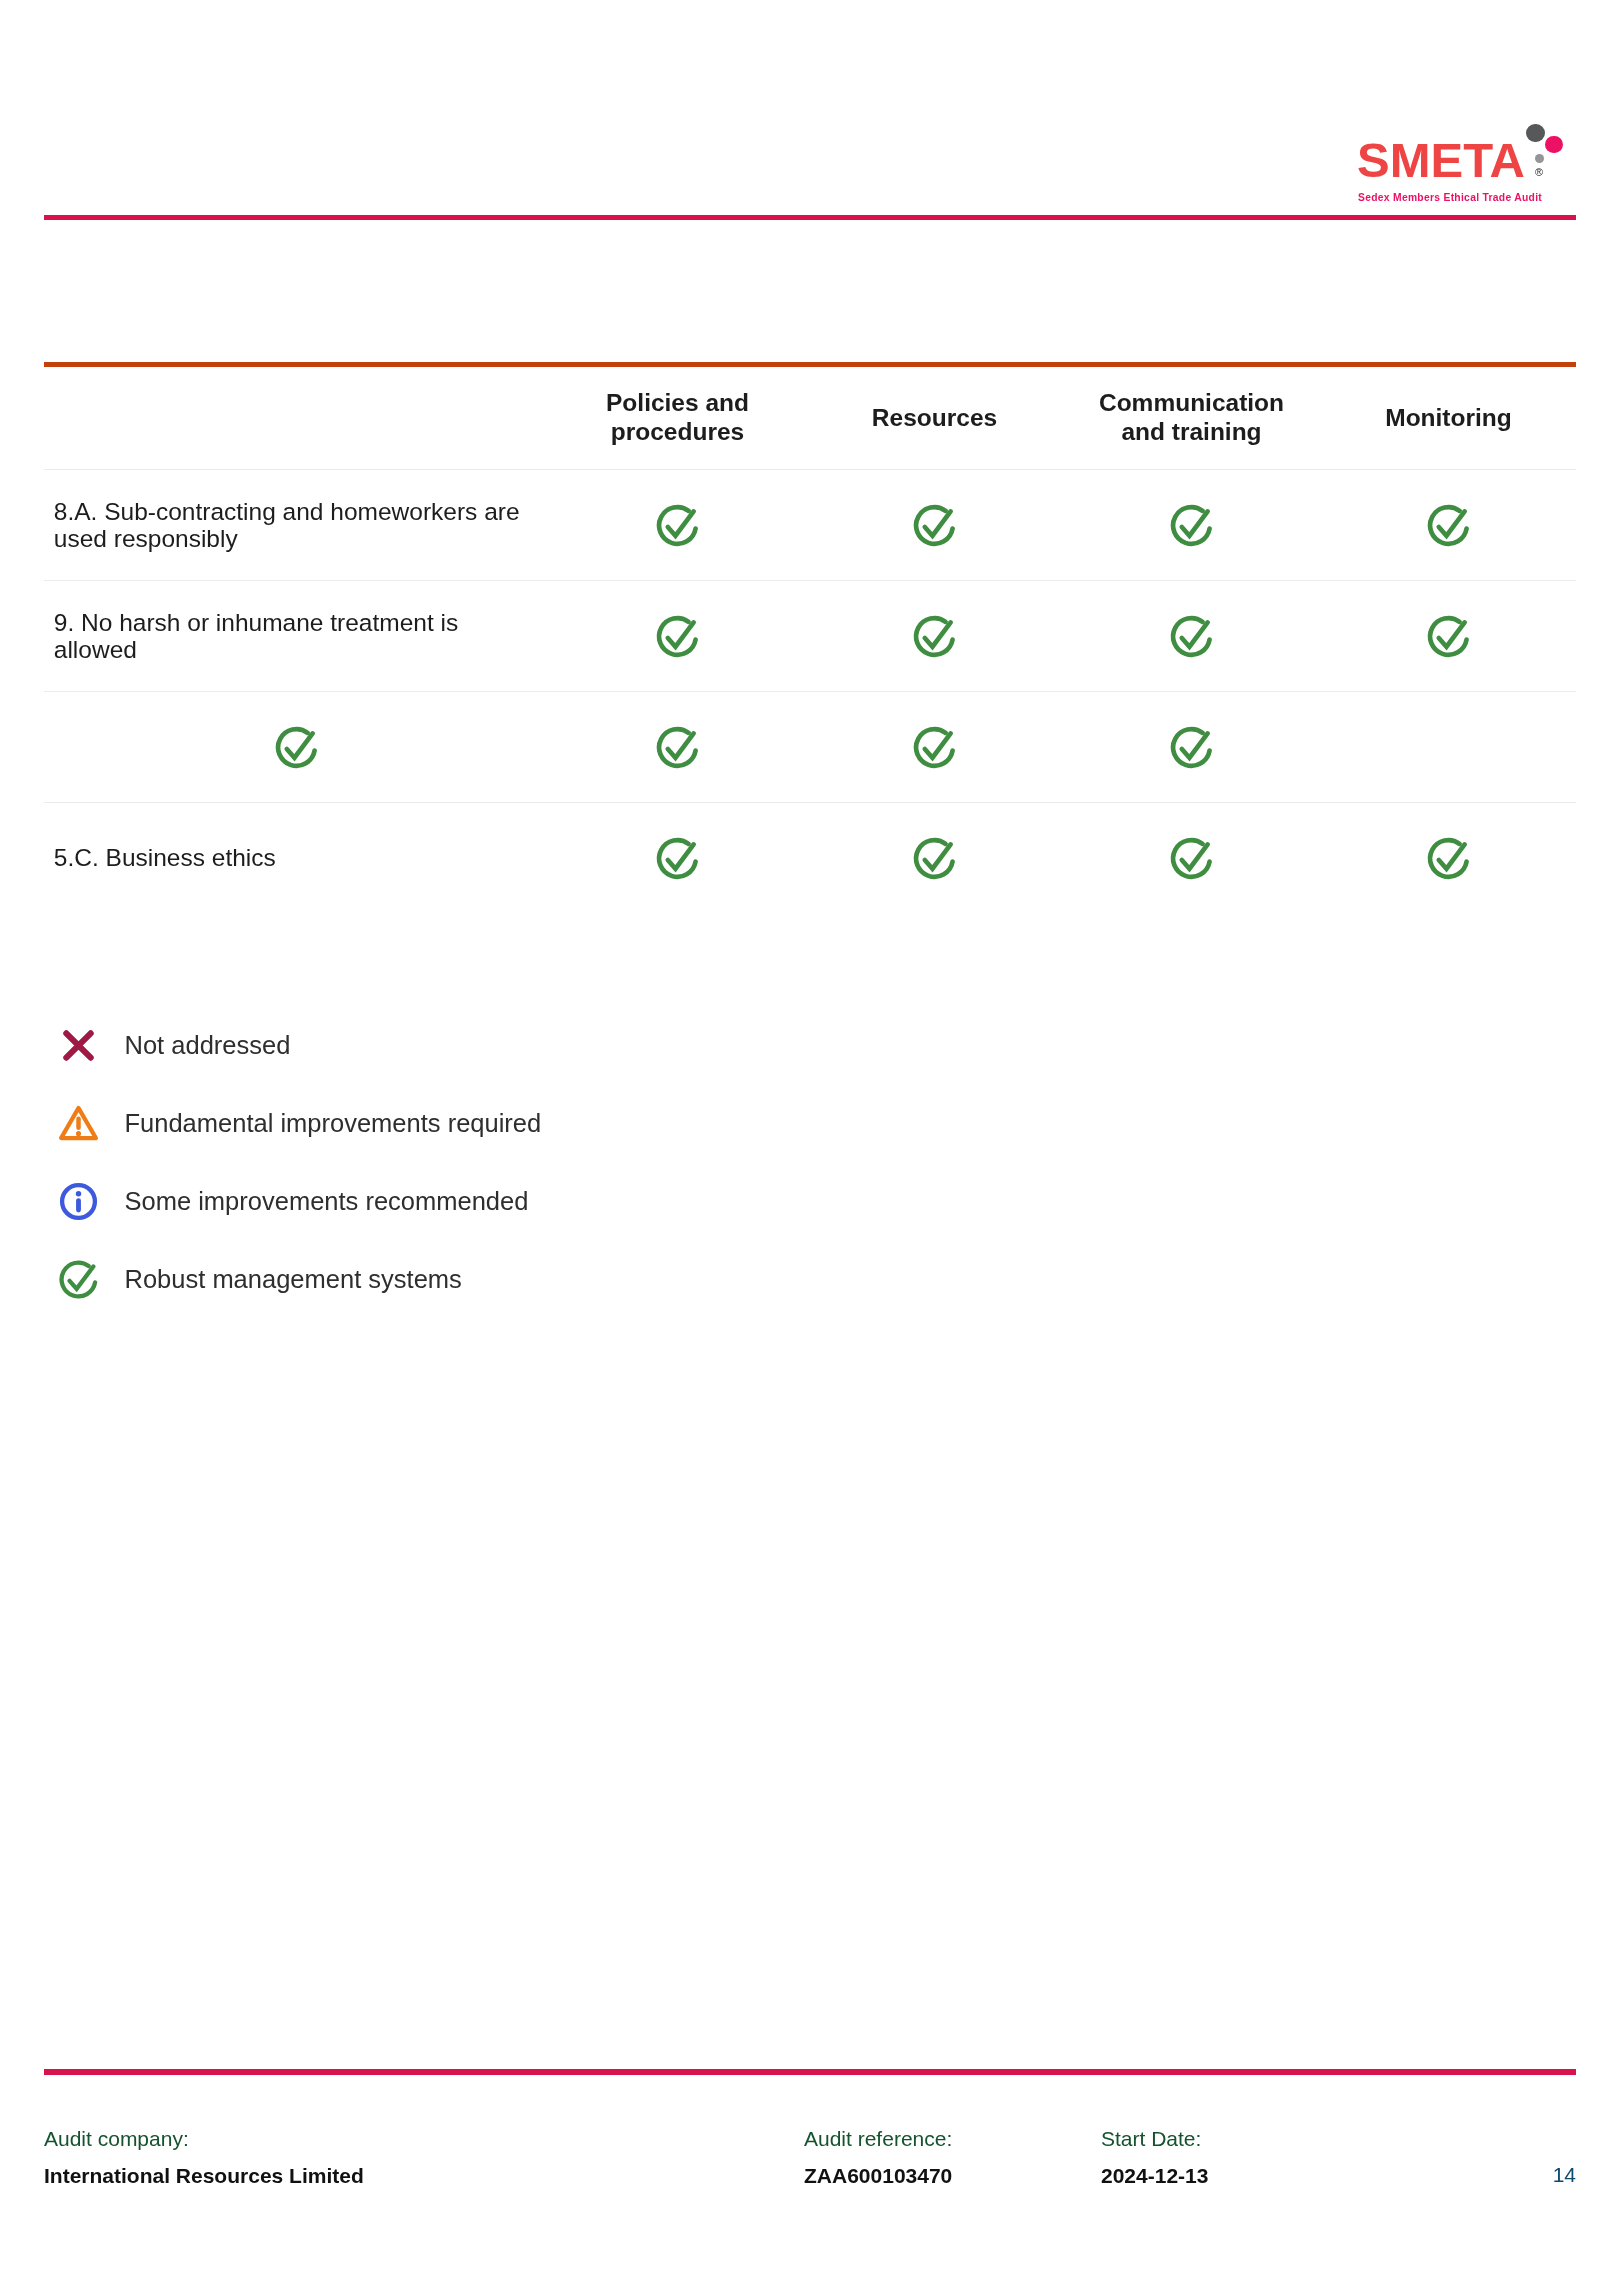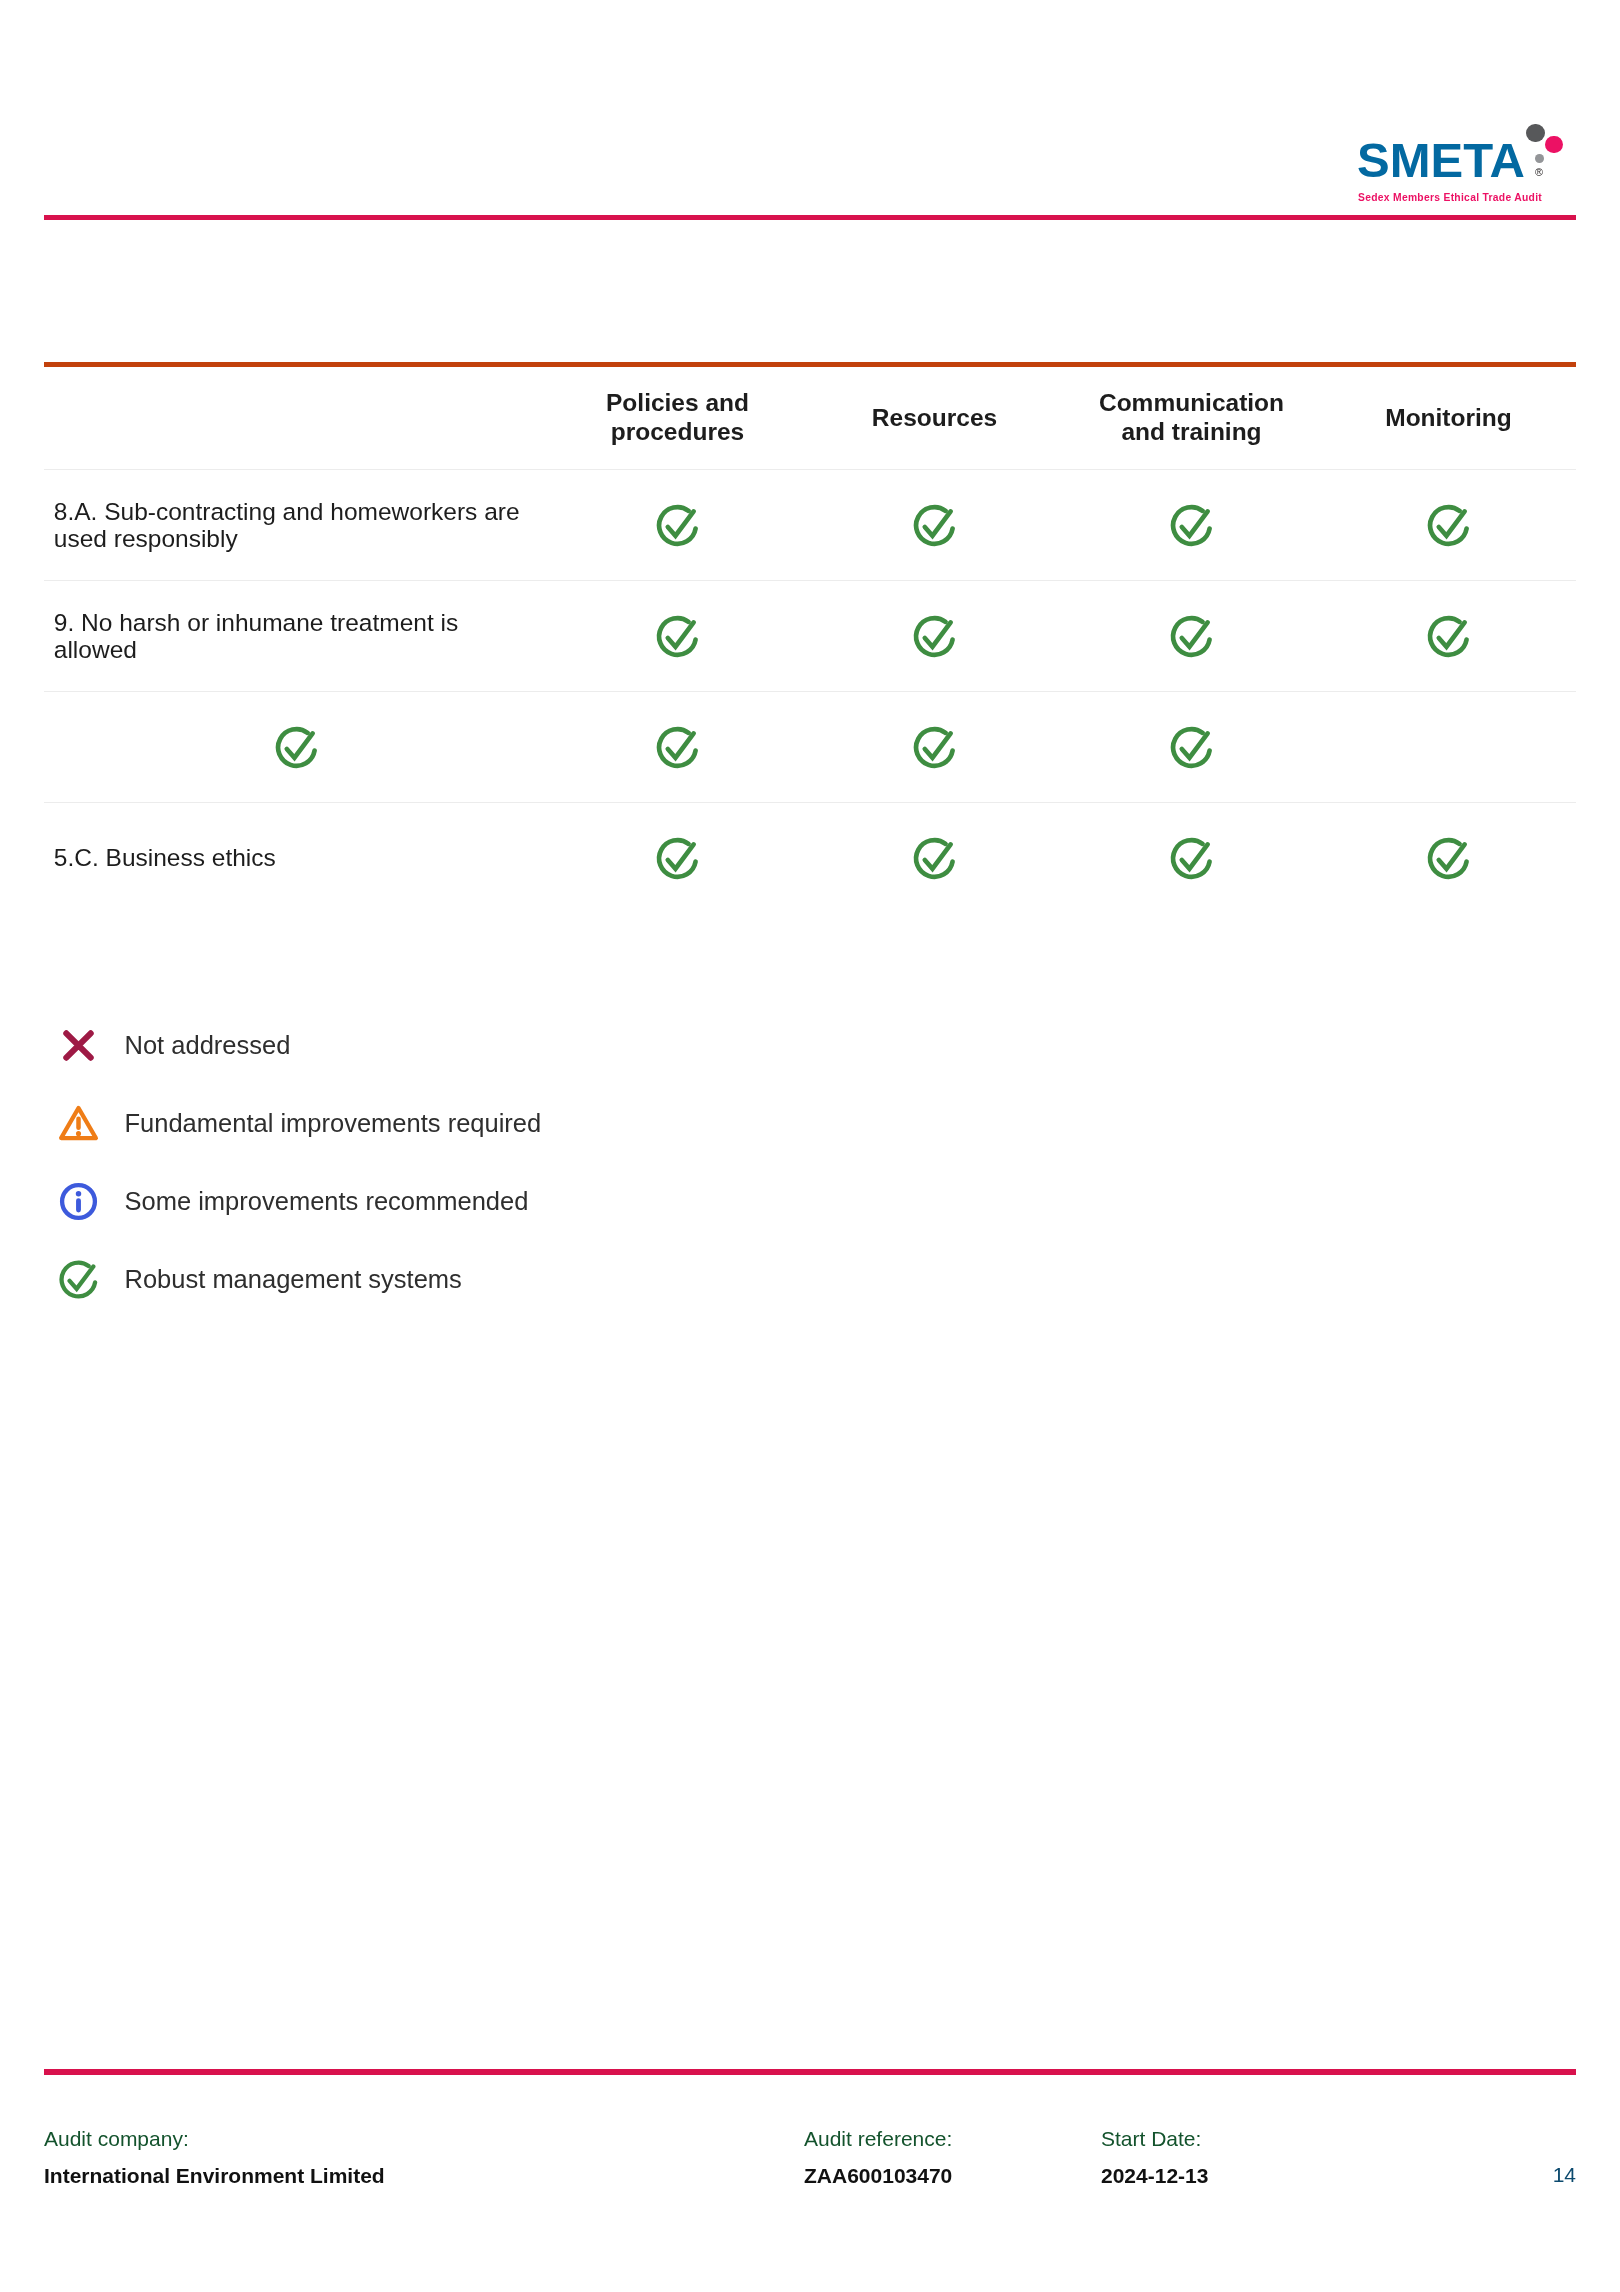--- a/index.html
+++ b/index.html
@@ -51,21 +51,21 @@
   .f-label{font-size:21px;color:#14532d;margin-bottom:12.7px;}
   .f-value{font-size:21px;font-weight:700;color:#111111;}
   .page-num{position:absolute;top:2163px;right:44px;font-size:21px;color:#0c4a6e;}
 </style>
 </head>
 <body>
 
 <div class="page">
 
   <div class="logo">
-    <span class="wordmark" style="color: #0369a1;">SMETA</span>
+    <span class="wordmark" style="color: #ef4444;">SMETA</span>
     <span class="dot dot-big" style="background: rgb(87, 88, 90);"></span>
     <span class="dot dot-pink" style="background: rgb(236, 17, 100);"></span>
     <span class="dot dot-small" style="background: rgb(147, 149, 152);"></span>
     <span class="reg">®</span>
     <span class="tagline" style="color: rgb(236, 17, 100);">Sedex Members Ethical Trade Audit</span>
   </div>
 
   <div class="rule rule-top" style="background: rgb(216, 18, 77);"></div>
 
   <div class="matrix">
@@ -270,21 +270,21 @@
           </svg>
         </span>
         <span class="legend-label">Robust management systems</span>
       </div>
     </div>
 
   <div class="rule rule-footer" style="background: rgb(216, 18, 77);"></div>
 
   <div class="footer-col fc1">
     <div class="f-label">Audit company:</div>
-    <div class="f-value">International Environment Limited</div>
+    <div class="f-value">International Resources Limited</div>
   </div>
   <div class="footer-col fc2">
     <div class="f-label">Audit reference:</div>
     <div class="f-value">ZAA600103470</div>
   </div>
   <div class="footer-col fc3">
     <div class="f-label">Start Date:</div>
     <div class="f-value">2024-12-13</div>
   </div>
   <div class="page-num">14</div>

